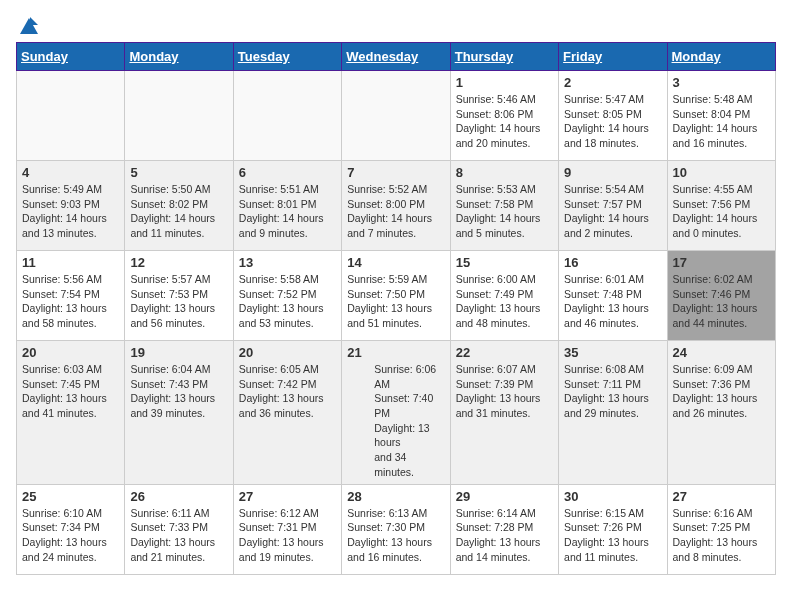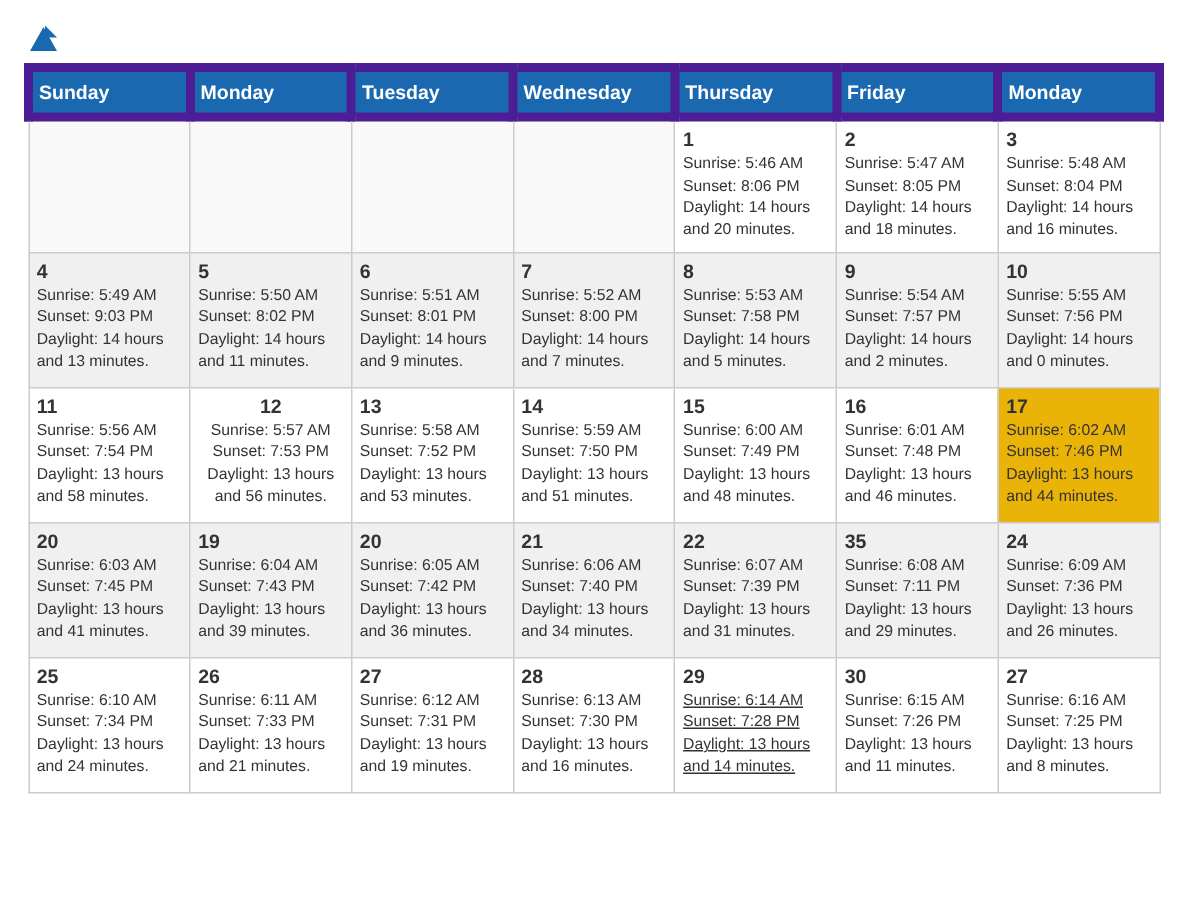--- a/index.html
+++ b/index.html
@@ -39,21 +39,22 @@
       border-collapse: collapse;
       font-size: 11px;
     }
     .calendar th {
       background-color: #1a69b0;
       color: #fff;
       padding: 6px 4px;
       text-align: left;
       font-size: 13px;
       font-weight: bold;
-      border: 6px solid #4c1d95;
+      border: 1px solid #4c1d95;
+      text-decoration: underline;
     }
     .calendar td {
       vertical-align: top;
       padding: 4px 5px;
       border: 1px solid #ccc;
       height: 90px;
       width: 108px;
       background: #fff;
     }
     .calendar tr:nth-child(even) td {
@@ -173,35 +174,35 @@
         </td>
         <td style="background: rgb(240, 240, 240);">
           <span class="day-num">9</span>
           <div class="day-info" style="white-space: pre-line;">Sunrise: 5:54 AM
 Sunset: 7:57 PM
 Daylight: 14 hours
 and 2 minutes.</div>
         </td>
         <td style="background: rgb(240, 240, 240);">
           <span class="day-num">10</span>
-          <div class="day-info" style="white-space: pre-line;">Sunrise: 5:55 AM
+          <div class="day-info" style="white-space: pre-line;">Sunrise: 4:55 AM
 Sunset: 7:56 PM
 Daylight: 14 hours
 and 0 minutes.</div>
         </td>
       </tr>
       <tr>
         <td style="background: rgb(255, 255, 255);">
           <span class="day-num">11</span>
           <div class="day-info" style="white-space: pre-line;">Sunrise: 5:56 AM
 Sunset: 7:54 PM
 Daylight: 13 hours
 and 58 minutes.</div>
         </td>
-        <td style="background: rgb(255, 255, 255); text-align: center;">
+        <td style="background: rgb(255, 255, 255);">
           <span class="day-num">12</span>
           <div class="day-info" style="white-space: pre-line;">Sunrise: 5:57 AM
 Sunset: 7:53 PM
 Daylight: 13 hours
 and 56 minutes.</div>
         </td>
         <td style="background: rgb(255, 255, 255);">
           <span class="day-num">13</span>
           <div class="day-info" style="white-space: pre-line;">Sunrise: 5:58 AM
 Sunset: 7:52 PM
@@ -222,21 +223,21 @@
 Daylight: 13 hours
 and 48 minutes.</div>
         </td>
         <td style="background: rgb(255, 255, 255);">
           <span class="day-num">16</span>
           <div class="day-info" style="white-space: pre-line;">Sunrise: 6:01 AM
 Sunset: 7:48 PM
 Daylight: 13 hours
 and 46 minutes.</div>
         </td>
-        <td style="background: #eab308;">
+        <td style="background: #a3a3a3;">
           <span class="day-num">17</span>
           <div class="day-info" style="white-space: pre-line;">Sunrise: 6:02 AM
 Sunset: 7:46 PM
 Daylight: 13 hours
 and 44 minutes.</div>
         </td>
       </tr>
       <tr style="background: rgb(245, 245, 245);">
         <td style="background: rgb(240, 240, 240);">
           <span class="day-num">20</span>
@@ -254,21 +255,21 @@
         </td>
         <td style="background: rgb(240, 240, 240);">
           <span class="day-num">20</span>
           <div class="day-info" style="white-space: pre-line;">Sunrise: 6:05 AM
 Sunset: 7:42 PM
 Daylight: 13 hours
 and 36 minutes.</div>
         </td>
         <td style="background: rgb(240, 240, 240);">
           <span class="day-num">21</span>
-          <div class="day-info" style="white-space: pre-line;">Sunrise: 6:06 AM
+          <div class="day-info" style="white-space: pre-line; margin-left: 27px;">Sunrise: 6:06 AM
 Sunset: 7:40 PM
 Daylight: 13 hours
 and 34 minutes.</div>
         </td>
         <td style="background: rgb(240, 240, 240);">
           <span class="day-num">22</span>
           <div class="day-info" style="white-space: pre-line;">Sunrise: 6:07 AM
 Sunset: 7:39 PM
 Daylight: 13 hours
 and 31 minutes.</div>
@@ -312,21 +313,21 @@
         </td>
         <td style="background: rgb(255, 255, 255);">
           <span class="day-num">28</span>
           <div class="day-info" style="white-space: pre-line;">Sunrise: 6:13 AM
 Sunset: 7:30 PM
 Daylight: 13 hours
 and 16 minutes.</div>
         </td>
         <td style="background: rgb(255, 255, 255);">
           <span class="day-num">29</span>
-          <div class="day-info" style="white-space: pre-line; text-decoration: underline;">Sunrise: 6:14 AM
+          <div class="day-info" style="white-space: pre-line;">Sunrise: 6:14 AM
 Sunset: 7:28 PM
 Daylight: 13 hours
 and 14 minutes.</div>
         </td>
         <td style="background: rgb(255, 255, 255);">
           <span class="day-num">30</span>
           <div class="day-info" style="white-space: pre-line;">Sunrise: 6:15 AM
 Sunset: 7:26 PM
 Daylight: 13 hours
 and 11 minutes.</div>

